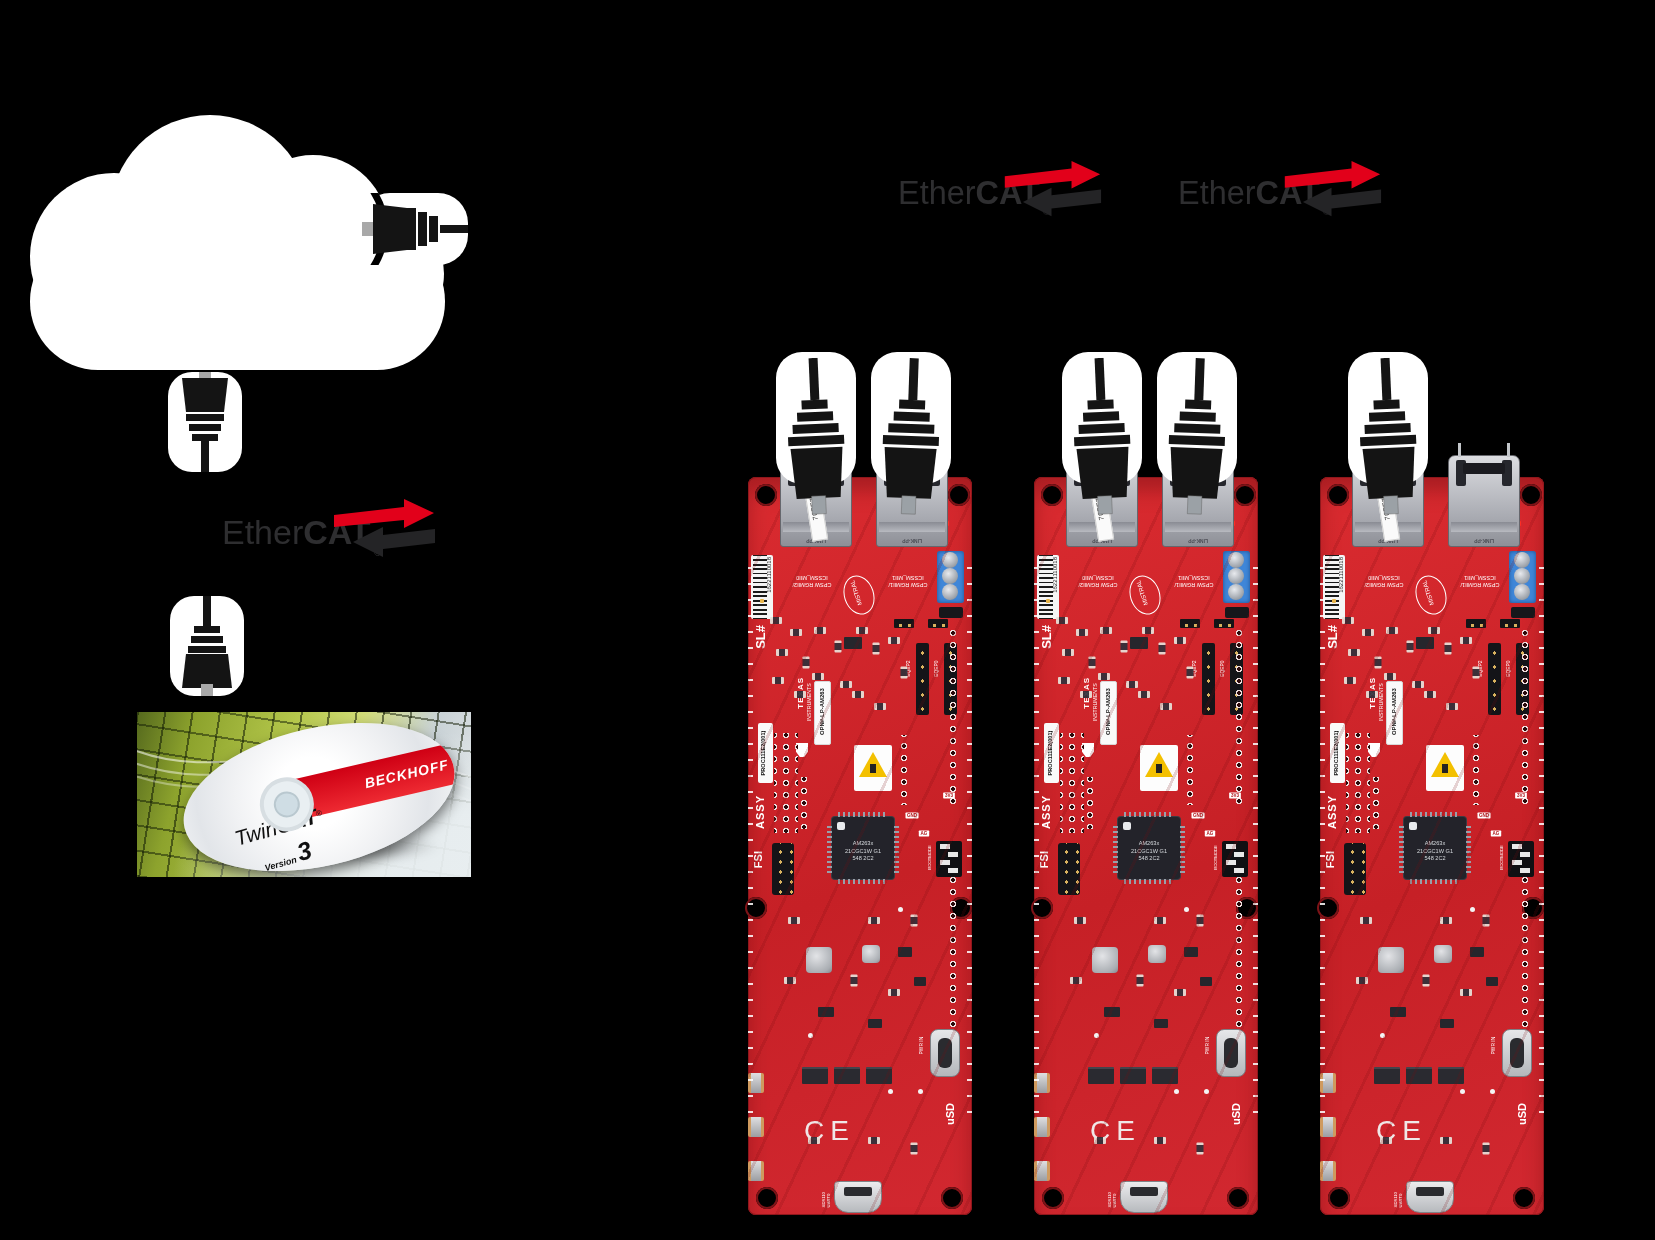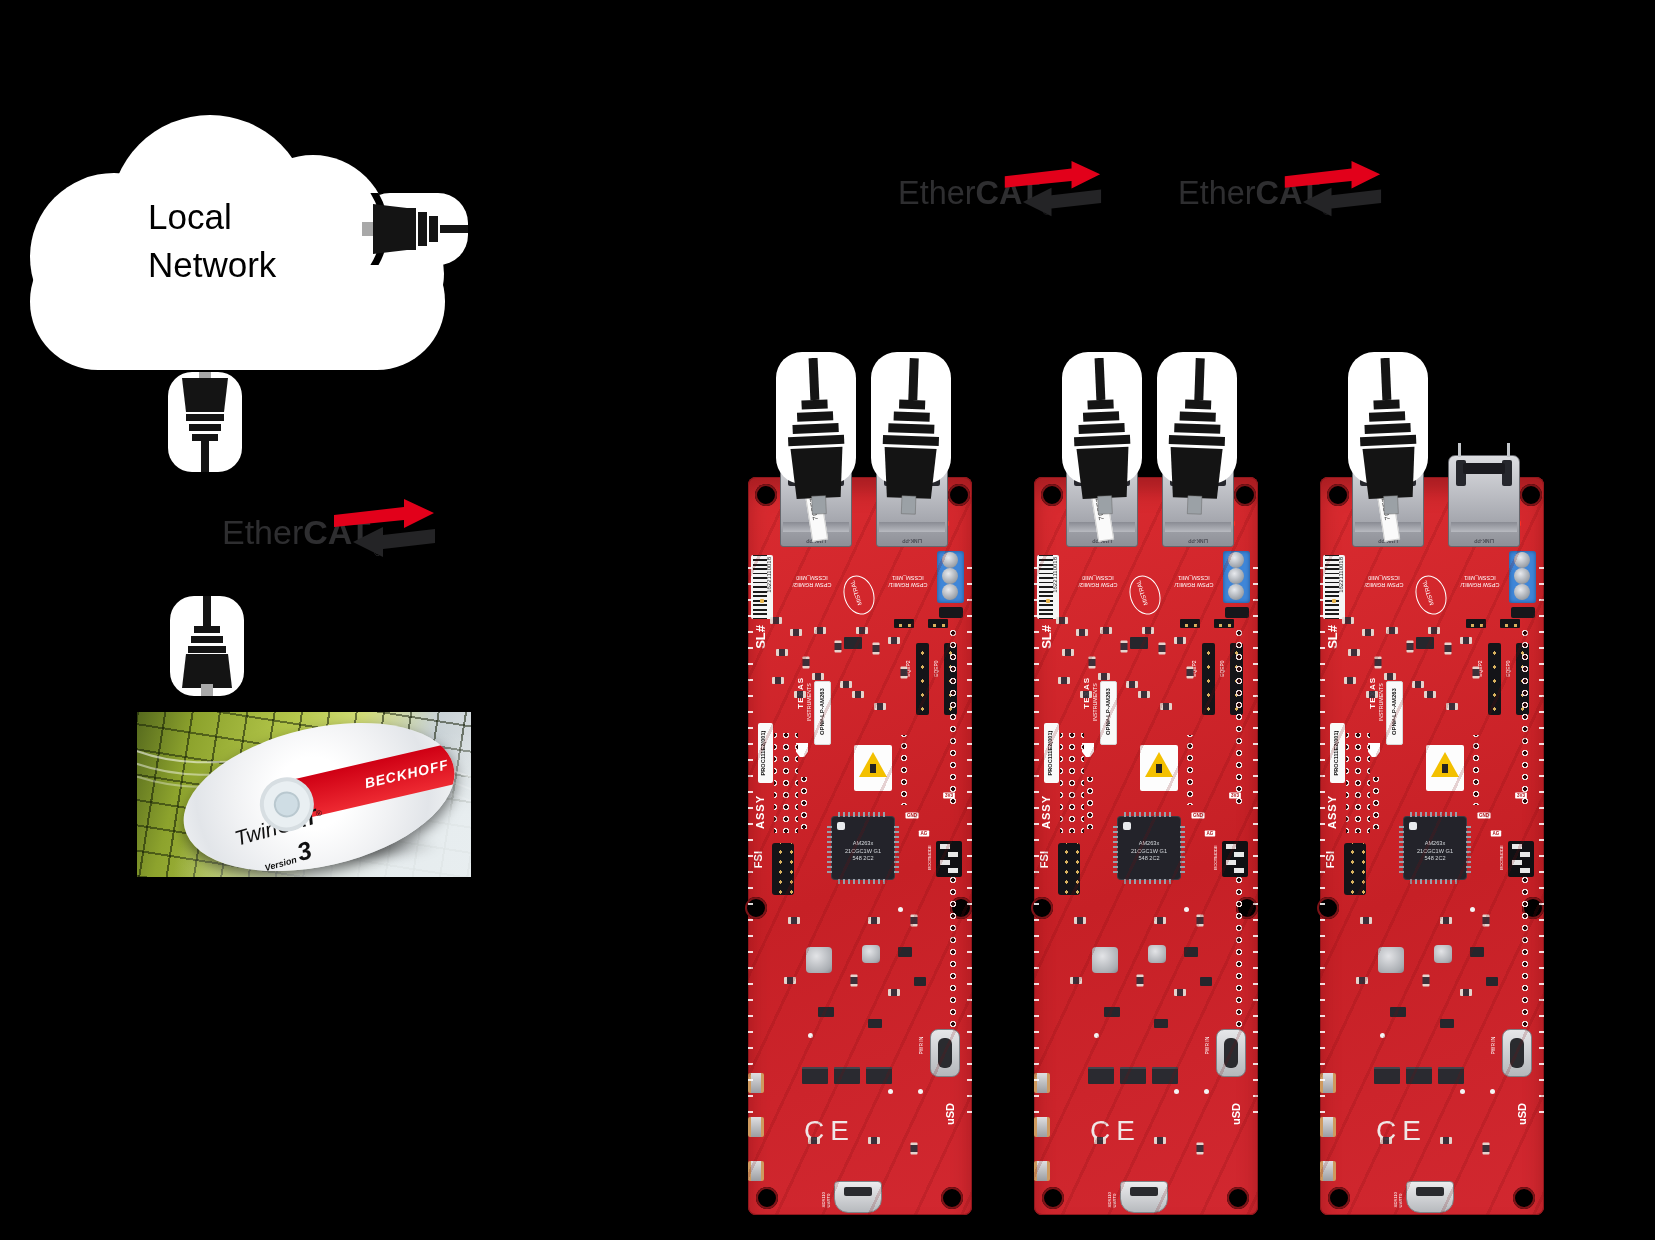--- a/index.html
+++ b/index.html
@@ -239,24 +239,20 @@
 </style>
 </head>
 <body>
 
 <div class="abs cloud">
   <div class="puff puff1"></div>
   <div class="puff puff2"></div>
   <div class="puff puff3"></div>
   <div class="puff puff4"></div>
   <div class="cloud-base"></div>
-  <div class="cloud-label">
-    <div>Local</div>
-    <div>Network</div>
-  </div>
 </div>
 
 <div class="patch patchA">
   <svg class="arcA" width="48" height="72" viewBox="0 0 48 72">
     <path d="M16,-4 Q42,36 16,76" stroke="#000" stroke-width="7" fill="none"></path>
   </svg>
   <svg width="108" height="72" viewBox="0 0 108 72">
     <rect x="2" y="29" width="11" height="14" fill="#a8a8a8"></rect>
     <polygon points="13,11 47,15 47,57 13,61" fill="#141414"></polygon>
     <rect x="47" y="15" width="9" height="42" fill="#141414"></rect>

